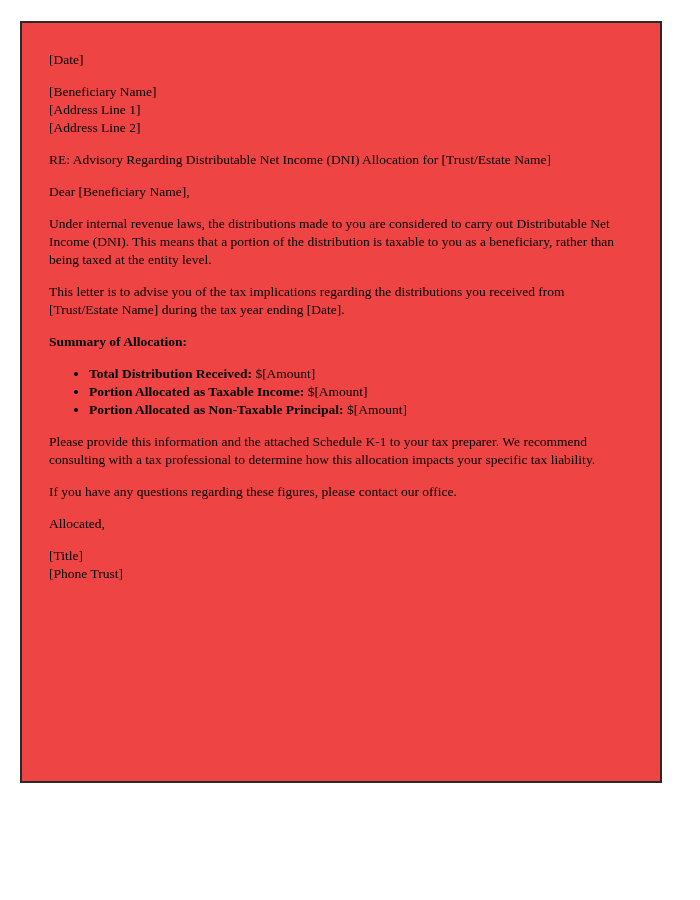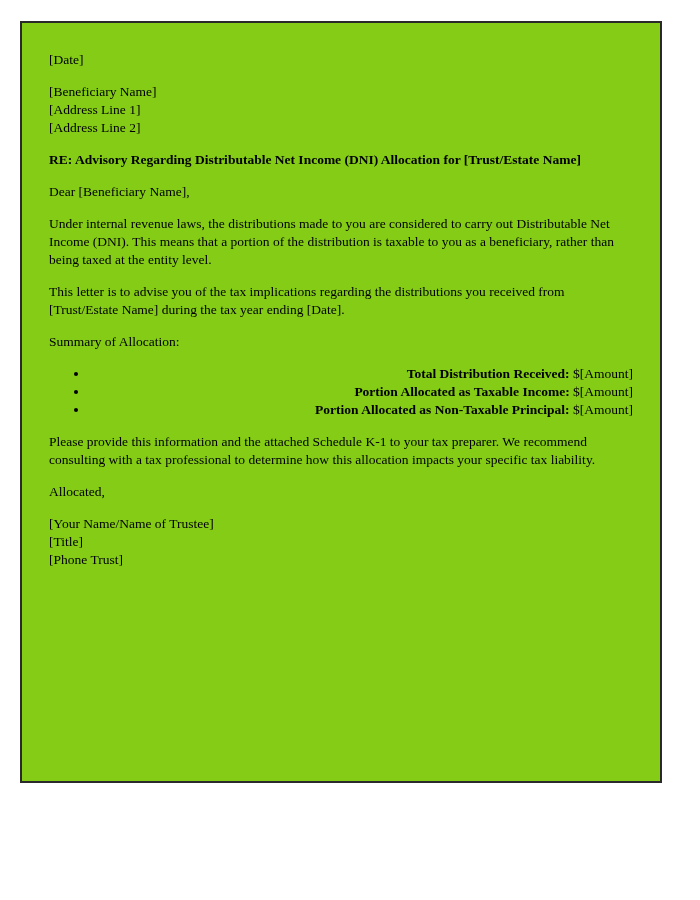--- a/index.html
+++ b/index.html
@@ -14,42 +14,41 @@
     color: #000000;
     position: relative;
   }
   .page {
     position: absolute;
     left: 20px;
     top: 21px;
     width: 584px;
     min-height: 730px;
     border: 2px solid #2a2a2a;
-    background: #84cc16;
+    background: #ef4444;
     padding: 14px 27px;
     font-size: 13.5px;
     line-height: 18px;
   }
   .page p {
     margin: 14px 0;
   }
   .block-line {
     display: block;
   }
   .subject {
-    font-weight: bold;
+    font-weight: normal;
   }
   .summary-heading {
-    font-weight: normal;
+    font-weight: bold;
   }
   ul.allocation {
     margin: 14px 0;
     padding-left: 40px;
     list-style-type: disc;
-    text-align: right;
   }
   ul.allocation li {
     margin: 0;
   }
   ul.allocation li strong {
     font-weight: bold;
   }
 </style>
 </head>
 <body>
@@ -85,22 +84,22 @@
     </li>
     <li>
       <strong>Portion Allocated as Non-Taxable Principal:</strong>
       <span>$[Amount]</span>
     </li>
   </ul>
 
 
   <p>Please provide this information and the attached Schedule K-1 to your tax preparer. We recommend consulting with a tax professional to determine how this allocation impacts your specific tax liability.</p>
 
+  <p>If you have any questions regarding these figures, please contact our office.</p>
 
   <p>Allocated,</p>
 
   <p>
-    <span class="block-line">[Your Name/Name of Trustee]</span>
     <span class="block-line">[Title]</span>
     <span class="block-line">[Phone Trust]</span>
   </p>
 
 </div>
 
 </body></html>

